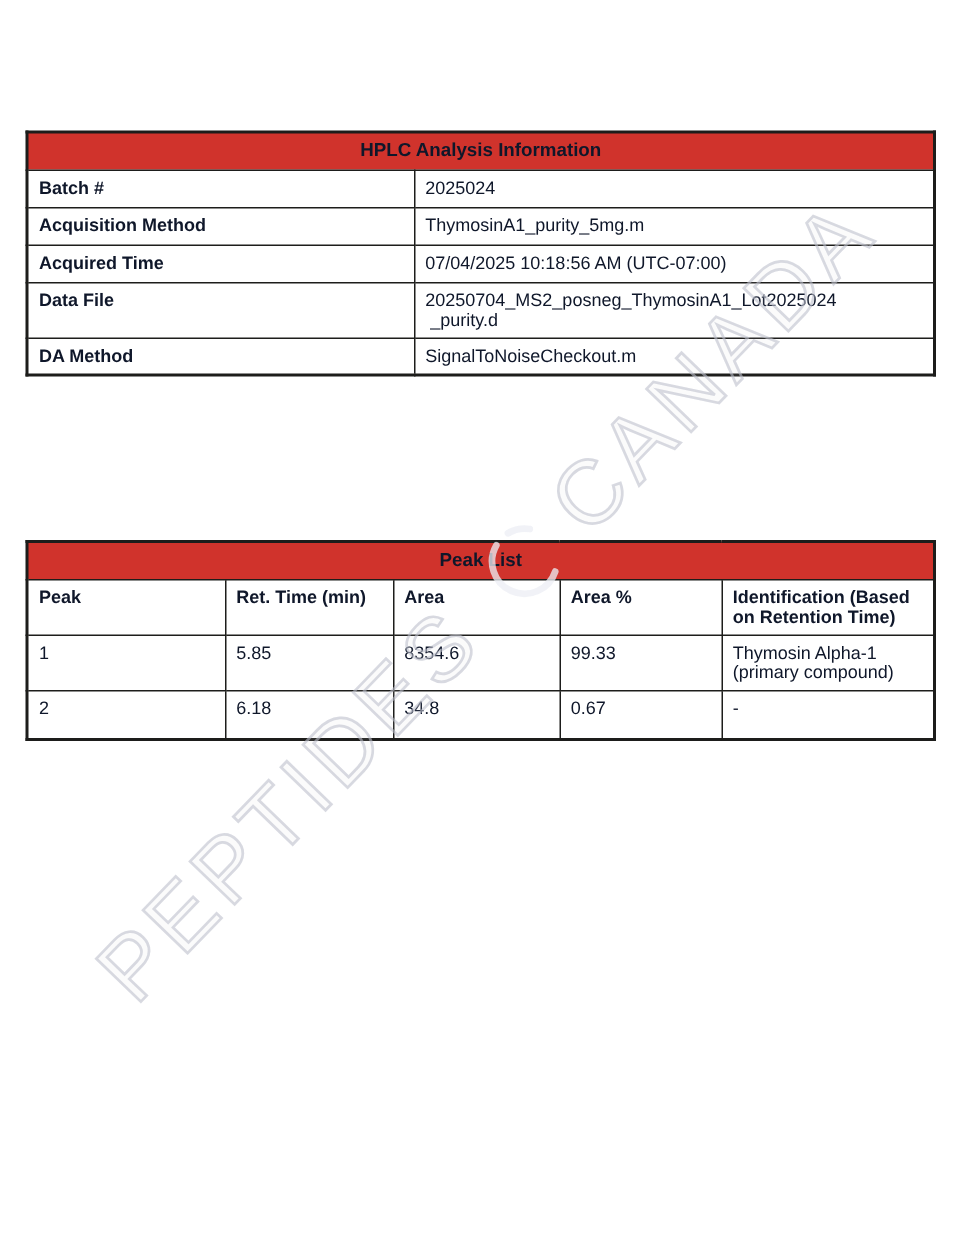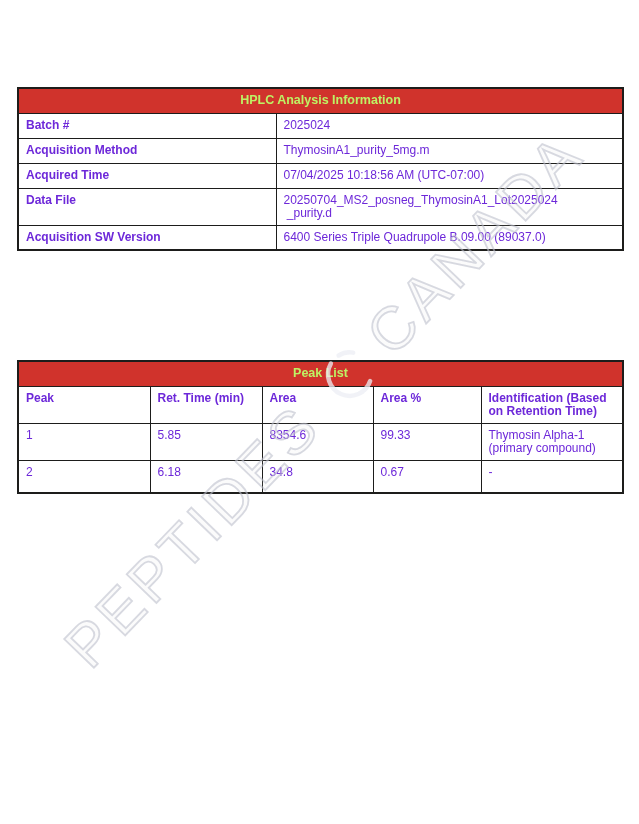--- a/index.html
+++ b/index.html
@@ -24,30 +24,30 @@
     left: 17px;
     background: transparent;
   }
   #info-table { top: 87px; }
   #peak-table { top: 360px; }
 
   th, td {
     border: 1.6px solid #1d1d1b;
     font-size: 12px;
     line-height: 13.5px;
-    color: #6d28d9;
+    color: #0f172a;
     vertical-align: top;
     text-align: left;
     padding: 5px 7px 4px 7px;
   }
   table { border: 2.5px solid #1d1d1b; }
 
   .band-title {
     background: #d0332c;
-    color: #bef264;
+    color: #0f172a;
     font-weight: bold;
     font-size: 12.5px;
     text-align: center;
     padding: 5px 0;
     height: 24px;
   }
   .lbl { font-weight: bold; }
   .val { white-space: pre-wrap; }
 
   #info-table td { height: 25px; }
@@ -105,22 +105,22 @@
       <tr>
         <td class="lbl">Acquired Time</td>
         <td class="val">07/04/2025 10:18:56 AM (UTC-07:00)</td>
       </tr>
       <tr>
         <td class="lbl">Data File</td>
         <td class="val">20250704_MS2_posneg_ThymosinA1_Lot2025024
  _purity.d</td>
       </tr>
       <tr>
-        <td class="lbl">Acquisition SW Version</td>
-        <td class="val">6400 Series Triple Quadrupole B.09.00 (89037.0)</td>
+        <td class="lbl">DA Method</td>
+        <td class="val">SignalToNoiseCheckout.m</td>
       </tr>
     </tbody>
   </table>
 
   <table id="peak-table">
     <colgroup>
       <col style="width:132px">
         <col style="width:112px">
         <col style="width:111px">
       <col style="width:108px">

